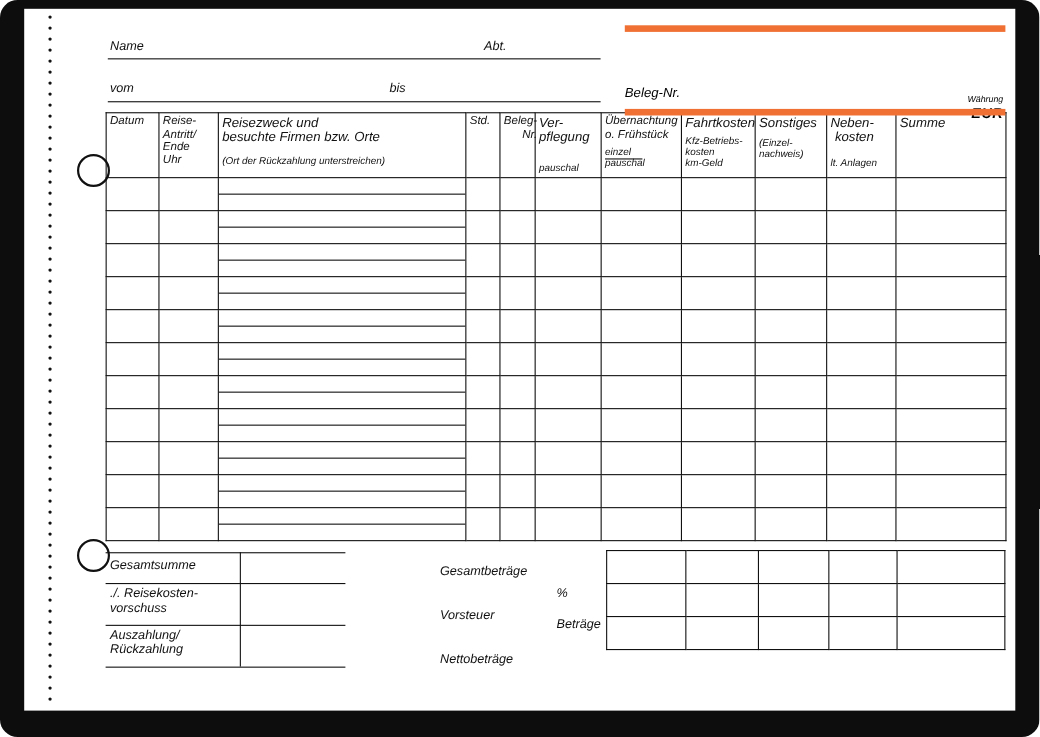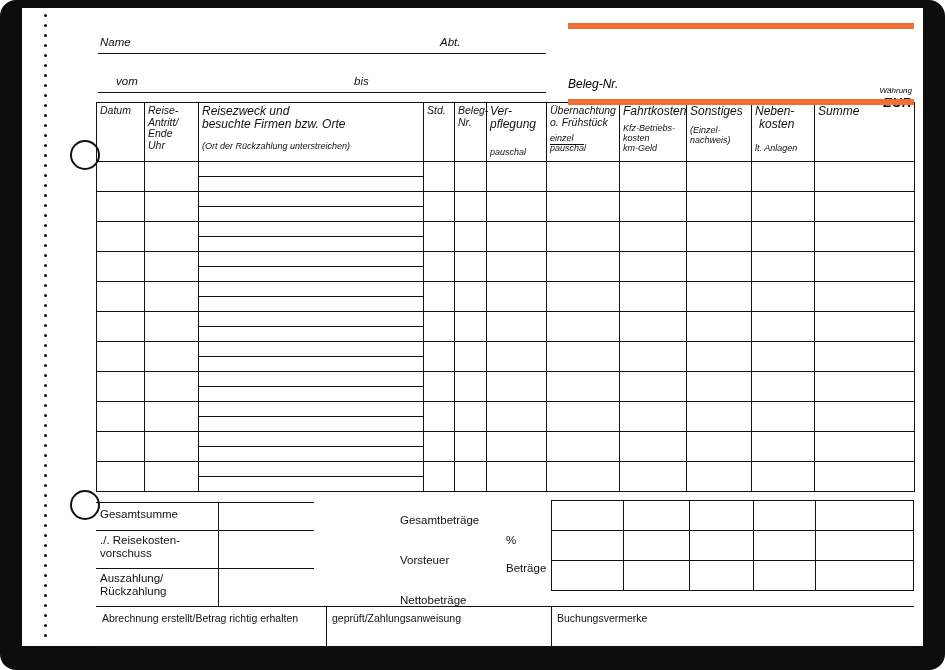--- a/index.html
+++ b/index.html
@@ -39,21 +39,21 @@
   .colhead{height:58px;position:relative;}
   .colhead .ch{position:absolute;left:3px;top:2px;font-style:italic;font-size:10.5px;line-height:11.5px;color:#111;}
   .colhead .ch.big{font-size:12px;line-height:13px;}
   .colhead .sub{position:absolute;left:3px;font-style:italic;font-size:9px;line-height:10px;color:#111;}
   .row td{height:29px;}
   .rowsplit{position:relative;}
   .rowsplit .half{position:absolute;left:0;right:0;top:14px;border-top:1px solid #111;}
 
   
   .footer{position:relative;margin-top:4px;}
-  .flabel{position:absolute;font-size:11.5px;line-height:13px;color:#111;}
+  .flabel{position:absolute;font-style:italic;font-size:11.5px;line-height:13px;color:#111;}
   .fline{position:absolute;border-top:1px solid #111;}
 
   .sumtable{border-collapse:collapse;table-layout:fixed;}
   .sumtable td{border:1px solid #111;height:29px;padding:0;}
 </style>
 </head>
 <body>
 
 <div id="page">
   <div class="sheet"></div>
@@ -127,21 +127,21 @@
   <div class="hole" style="left:70px;top:140px;"></div>
   <div class="hole" style="left:70px;top:490px;"></div>
 
   <div class="form">
 
     <div class="hdr">
       <span class="fld-label" style="position:absolute;left:4px;top:22px;">Name</span>
       <span class="fld-label" style="position:absolute;left:344px;top:22px;">Abt.</span>
       <div class="line" style="left:2px;top:39px;width:448px;"></div>
 
-      <span class="fld-label" style="position:absolute;left:20px;top:61px;">vom</span>
+      <span class="fld-label" style="position:absolute;left:4px;top:61px;">vom</span>
       <span class="fld-label" style="position:absolute;left:230px;top:61px;margin-left:28px;">bis</span>
       <div class="line" style="left:2px;top:78px;width:448px;"></div>
 
       <div class="title-box">
         <div class="bar bar-top"></div>
         <div class="beleg">Beleg-Nr.</div>
         <div class="waehrung">
           <span>Währung</span>
           <b>EUR</b>
         </div>
@@ -176,21 +176,21 @@
         </td>
         <td class="colhead">
           <span class="ch big" style="white-space:pre-line;">Reisezweck und
 besuchte Firmen bzw. Orte</span>
           <span class="sub" style="top:38px;">(Ort der Rückzahlung unterstreichen)</span>
         </td>
         <td class="colhead">
           <span class="ch">Std.</span>
         </td>
         <td class="colhead">
-          <span class="ch" style="white-space:pre-line;">Beleg-
+          <span class="ch" style="white-space:pre-line;text-align:right;">Beleg-
 Nr.</span>
         </td>
         <td class="colhead">
           <span class="ch big" style="white-space:pre-line;">Ver-
 pflegung</span>
           <span class="sub" style="top:44px;">pauschal</span>
         </td>
         <td class="colhead">
           <span class="ch" style="white-space:pre-line;">Übernachtung
 o. Frühstück</span>
@@ -440,23 +440,16 @@
         <tr>
               <td></td>
               <td></td>
               <td></td>
               <td></td>
               <td></td>
             </tr>
       </tbody>
         </table>
 
-      <div style="position:absolute;left:0px;top:110px;width:818px;height:40px;border-top:1px solid #111;border-bottom:1px solid #111;">
-        <div style="position:absolute;left:230px;top:0;height:40px;border-left:1px solid #111;"></div>
-        <div style="position:absolute;left:455px;top:0;height:40px;border-left:1px solid #111;"></div>
-        <span class="flabel" style="left:6px;top:5px;font-size:10.5px;">Abrechnung erstellt/Betrag richtig erhalten</span>
-        <span class="flabel" style="left:236px;top:5px;font-size:10.5px;">geprüft/Zahlungsanweisung</span>
-        <span class="flabel" style="left:461px;top:5px;font-size:10.5px;">Buchungsvermerke</span>
-      </div>
 
     </div>
   </div>
 </div>
 
 </body></html>

